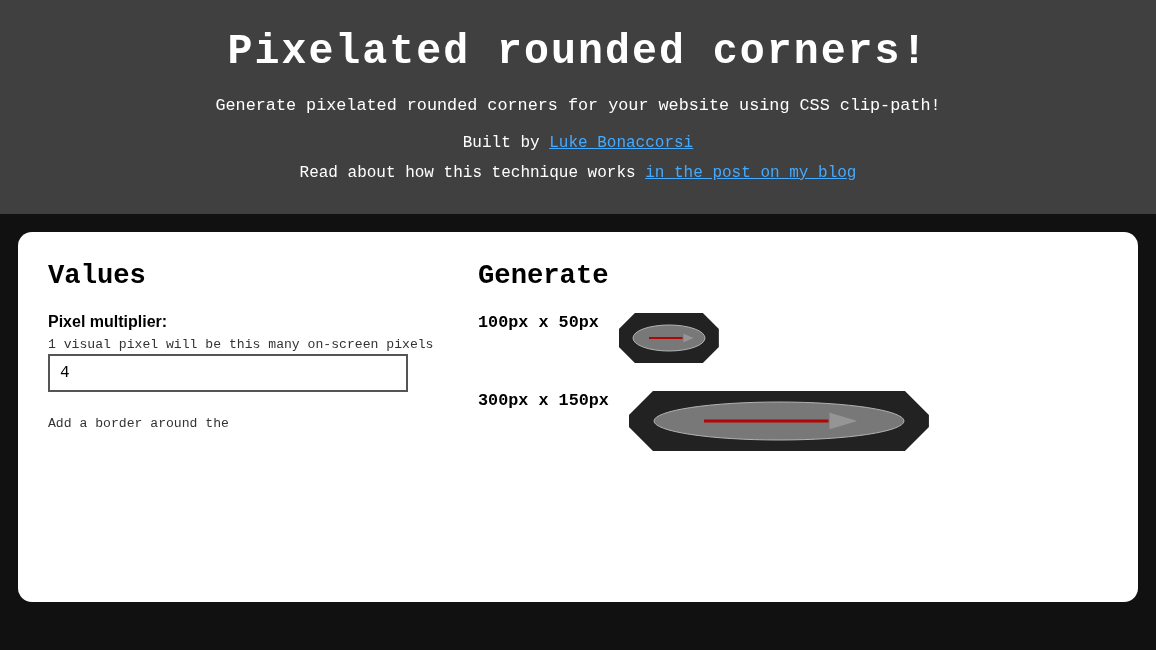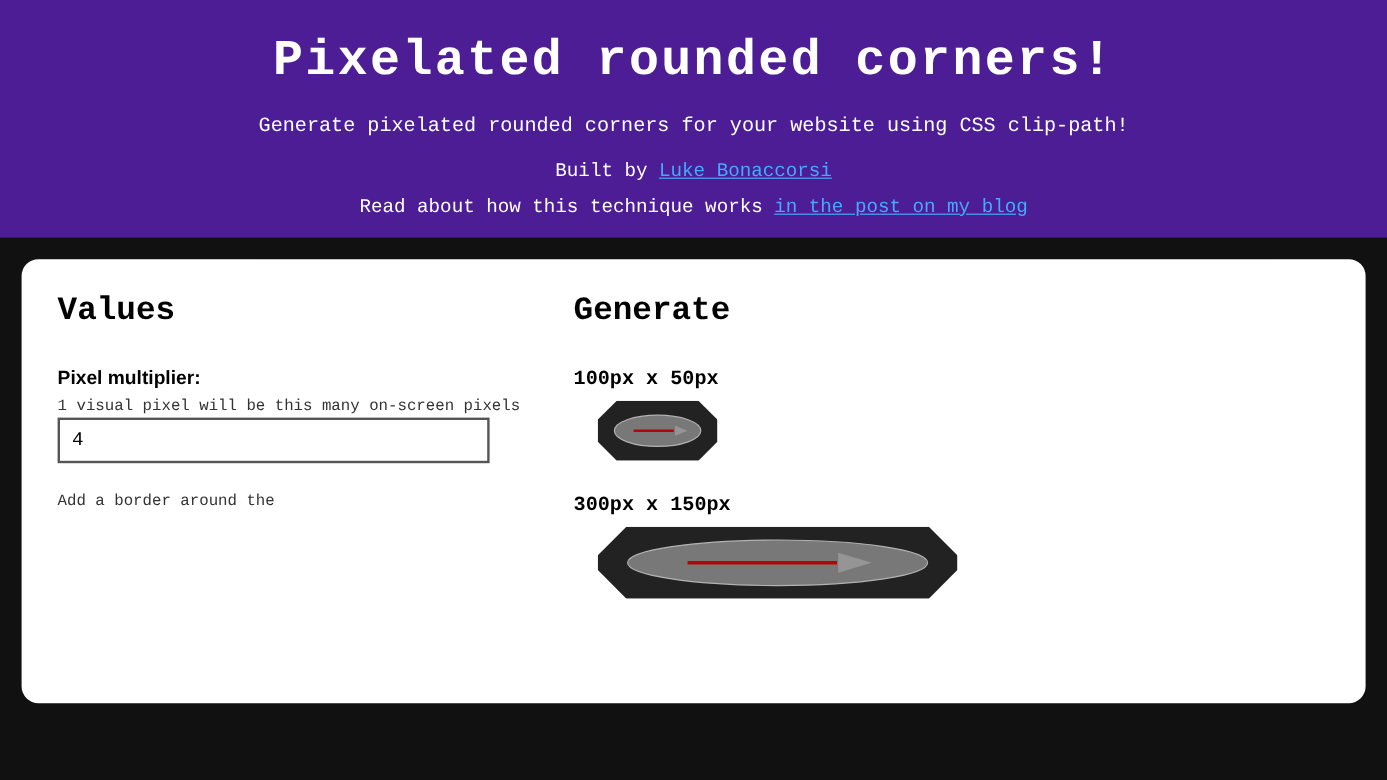--- a/index.html
+++ b/index.html
@@ -7,22 +7,22 @@
     body {
       background: #111;
       color: #fff;
       font-family: 'Courier New', Courier, monospace;
       min-height: 650px;
       width: 1156px;
     }
 
     .header {
       text-align: center;
-      padding: 28px 40px 16px;
-      background: #4c1d95;
+      padding: 28px 40px 32px;
+      background: #404040;
     }
 
     .header h1 {
       font-size: 2.6rem;
       font-weight: bold;
       letter-spacing: 2px;
       margin-bottom: 18px;
       color: #fff;
     }
 
@@ -69,21 +69,21 @@
       flex-shrink: 0;
     }
 
     .right-panel {
       flex: 1;
     }
 
     .section-title {
       font-size: 1.7rem;
       font-weight: bold;
-      margin-bottom: 32px;
+      margin-bottom: 22px;
       font-family: 'Courier New', Courier, monospace;
     }
 
     .field-label {
       font-weight: bold;
       font-size: 1rem;
       margin-bottom: 4px;
       display: block;
       font-family: Liberation Sans, sans-serif;
     }
@@ -106,21 +106,21 @@
       border: 2px solid #555;
       padding: 8px 10px;
       font-size: 1rem;
       font-family: 'Courier New', Courier, monospace;
       background: #fff;
       outline: none;
     }
 
     .preview-item {
       display: flex;
-      flex-direction: column;
+      flex-direction: row;
       align-items: flex-start;
     }
 
     .preview-label {
       font-size: 1.05rem;
       font-weight: bold;
       margin-bottom: 8px;
       font-family: 'Courier New', Courier, monospace;
     }
 

